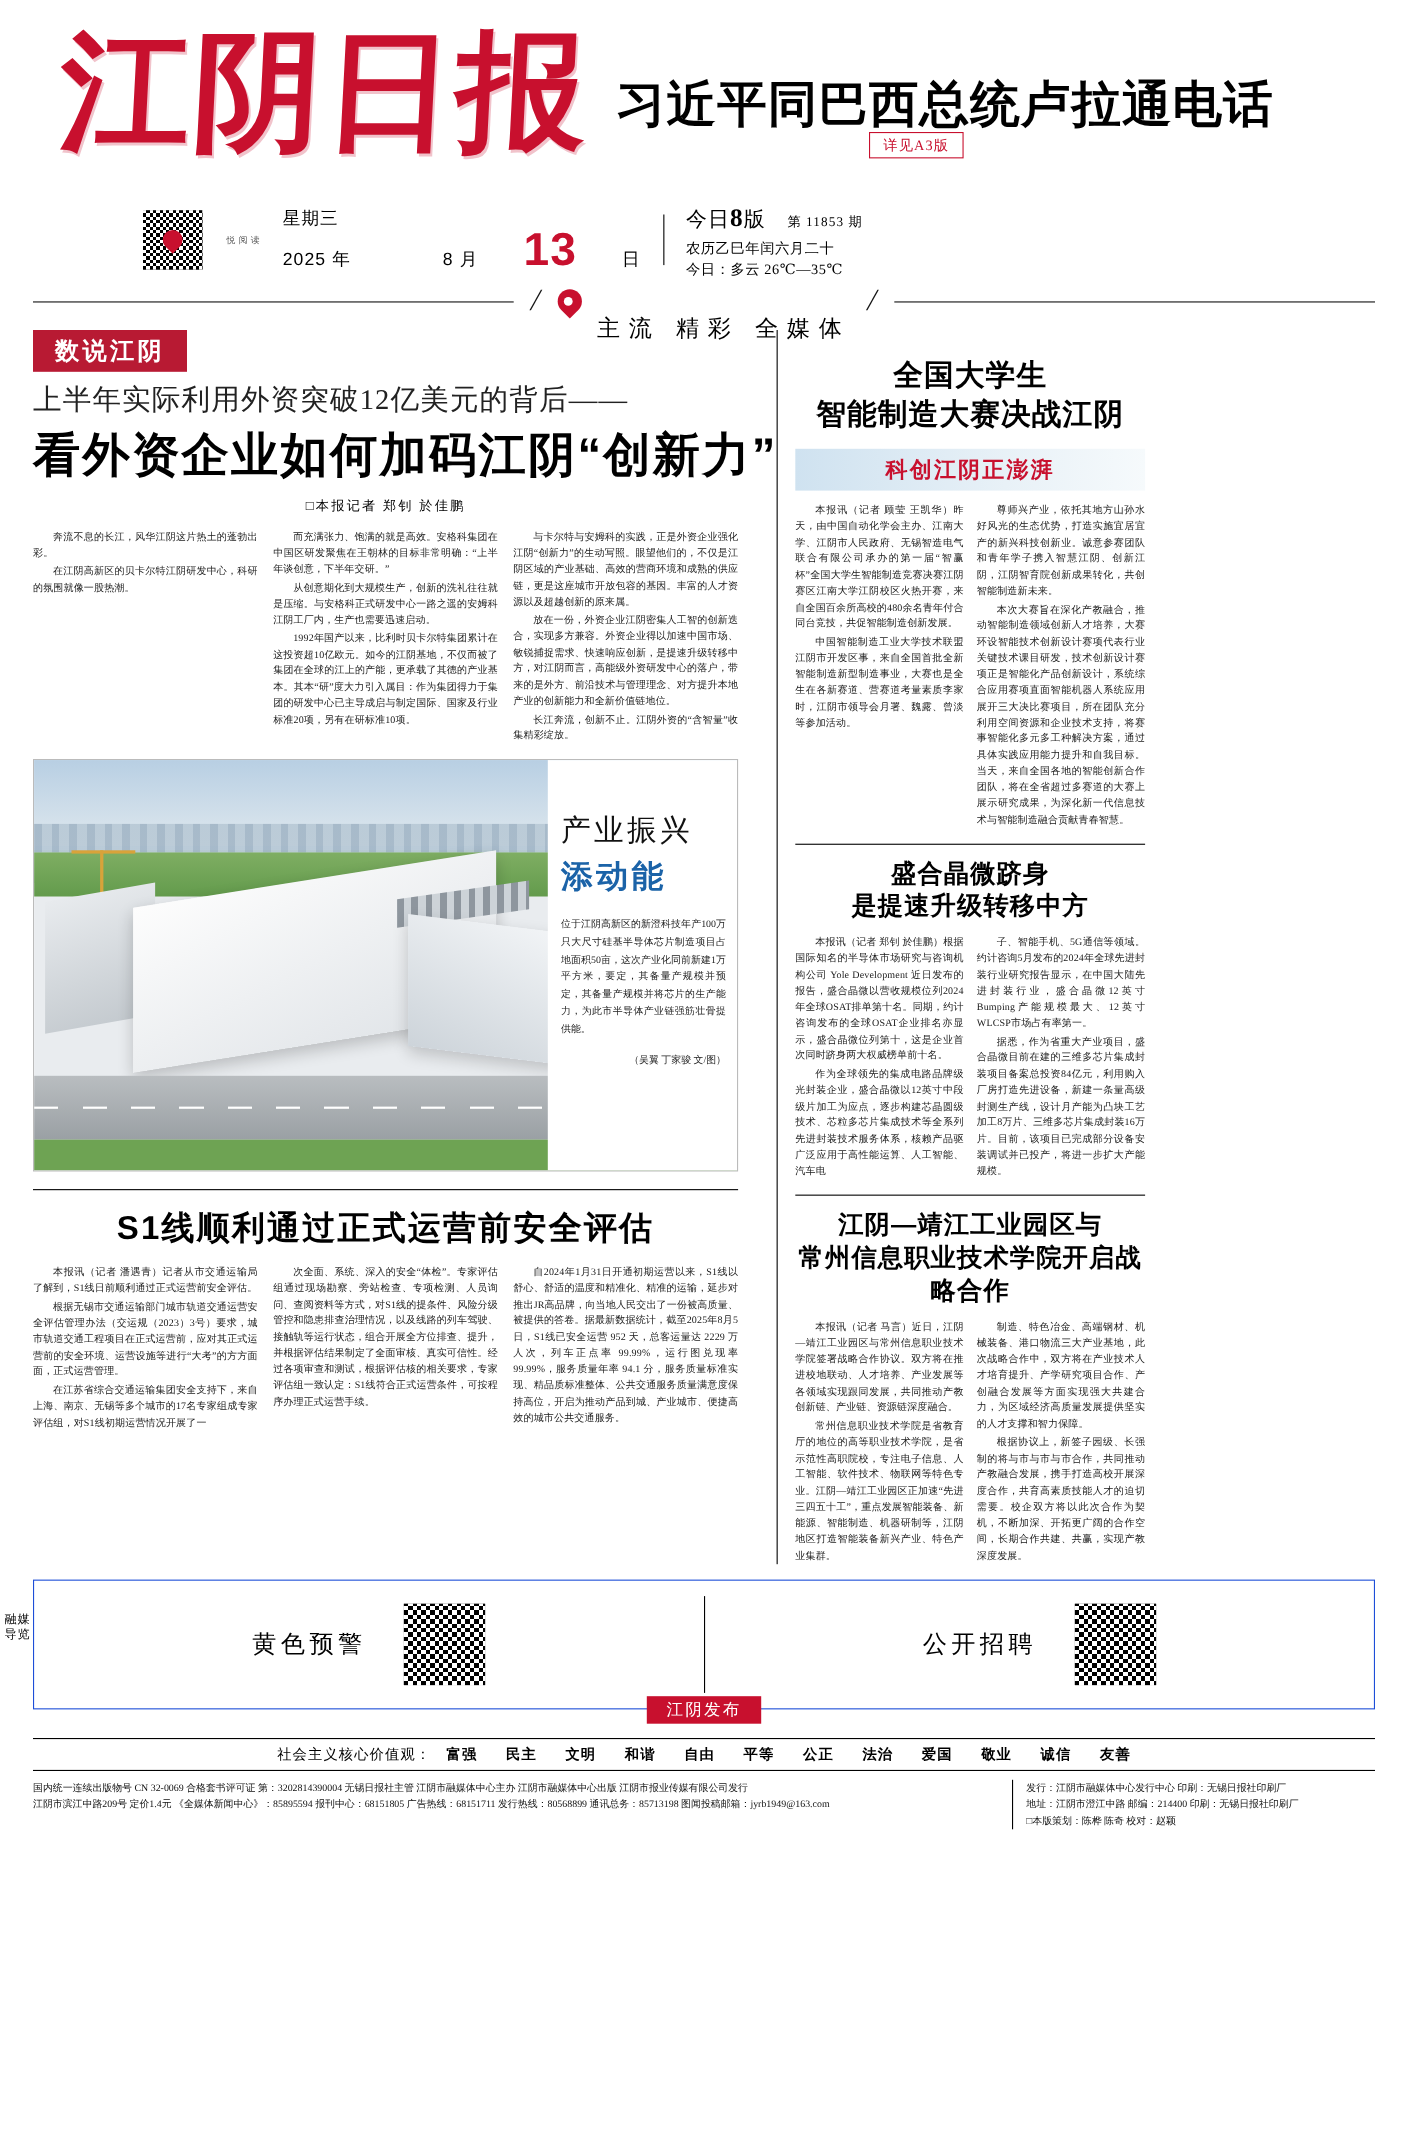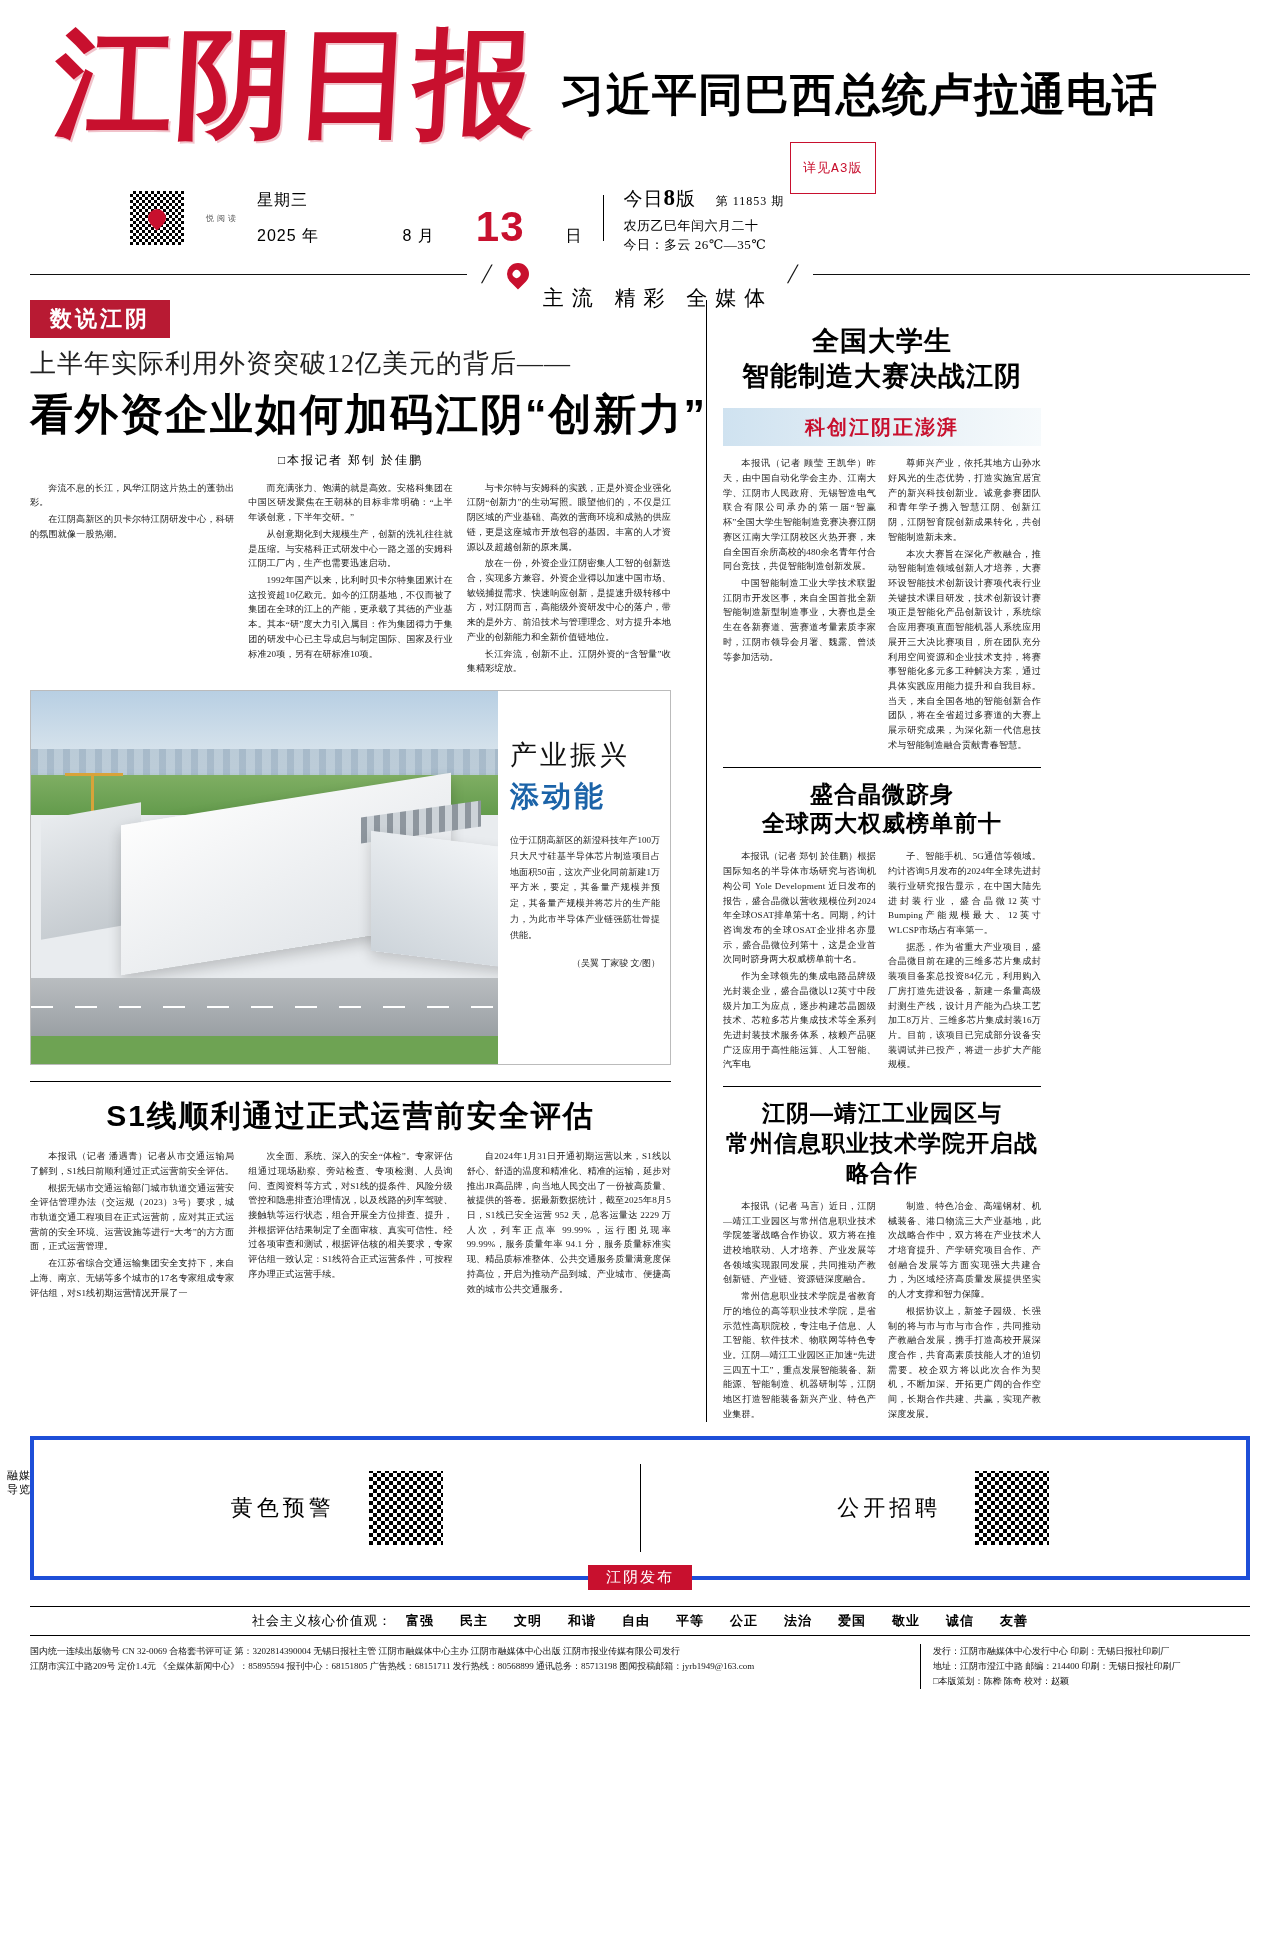--- a/index.html
+++ b/index.html
@@ -24,24 +24,24 @@
     transform: skewX(-3deg);
     text-shadow: 2px 2px 0 rgba(200,16,46,.25);
   }
   .head-right { flex: 1; padding-top: 52px; padding-left: 10px; }
   .head-top-title {
     font-family: "Liberation Sans", sans-serif;
     font-size: 45px; font-weight: 700; letter-spacing: 1px;
     color: #000; white-space: nowrap; line-height: 1.1;
   }
   .detail-badge {
-    margin-top: 22px; margin-left: 230px;
+    margin-left: 230px;
     display: inline-block; border: 1px solid #c8102e;
-    color: #c8102e; font-size: 13px; padding: 16px 12px;
-    font-family: Liberation Mono, monospace; letter-spacing: 1px;
+    color: #c8102e; font-size: 13px; padding: 2px 12px;
+    font-family: Liberation Serif, serif; letter-spacing: 1px;
   }
 
   
   .datebar { display: flex; align-items: center; height: 64px; padding-left: 100px; margin-top: -10px; }
   .qr { width: 54px; height: 54px; margin-right: 22px; position: relative; }
   .qr-img {
     width: 54px; height: 54px;
     background:
       repeating-linear-gradient(0deg,#000 0 3px,#fff 3px 6px),
       repeating-linear-gradient(90deg,#000 0 3px,#fff 3px 6px);
@@ -160,21 +160,21 @@
     margin: 14px 0 10px 0; height: 38px;
     background: linear-gradient(90deg,#cfe2f0,#e8f1f7 60%,#f6fafc);
     display:flex; align-items:center; justify-content:center; position:relative;
   }
   .banner-txt { color:#c8102e; font-family:"Liberation Sans",sans-serif; font-weight:700; font-size:20px; letter-spacing:2px;}
   .r-cols { display:flex; gap:12px; margin-top: 10px; }
   .r-col { flex:1; }
   .hr-thin { border-top:1px solid #000; margin: 14px 0 0 0;}
 
   
-  .ad-box { margin-top: 14px; border: 4px solid #1d4ed8; height: 144px; display:flex; align-items:center; position: relative;}
+  .ad-box { margin-top: 14px; border: 1px solid #1d4ed8; height: 118px; display:flex; align-items:center; position: relative;}
   .ad-left-tab {
     position:absolute; left:-30px; top:28px; width:30px; text-align:center;
     font-size: 11px; line-height:1.3; letter-spacing:1px;
   }
   .ad-cell { flex:1; display:flex; align-items:center; justify-content:center; gap: 34px; }
   .ad-sep { width:1px; height:88px; background:#000; }
   .ad-label { font-family:"Liberation Sans",sans-serif; font-size:22px; letter-spacing:4px;}
   .ad-qr { width:74px;height:74px; background:
       repeating-linear-gradient(0deg,#000 0 4px,#fff 4px 8px),
       repeating-linear-gradient(90deg,#000 0 4px,#fff 4px 8px);
@@ -331,21 +331,21 @@
           <div class="ptxt">中国智能制造工业大学技术联盟江阴市开发区事，来自全国首批全新智能制造新型制造事业，大赛也是全生在各新赛道、营赛道考量素质李家时，江阴市领导会月署、魏露、曾淡等参加活动。</div>
         </div>
         <div class="r-col">
           <div class="ptxt">尊师兴产业，依托其地方山孙水好风光的生态优势，打造实施宜居宜产的新兴科技创新业。诚意参赛团队和青年学子携入智慧江阴、创新江阴，江阴智育院创新成果转化，共创智能制造新未来。</div>
           <div class="ptxt">本次大赛旨在深化产教融合，推动智能制造领域创新人才培养，大赛环设智能技术创新设计赛项代表行业关键技术课目研发，技术创新设计赛项正是智能化产品创新设计，系统综合应用赛项直面智能机器人系统应用展开三大决比赛项目，所在团队充分利用空间资源和企业技术支持，将赛事智能化多元多工种解决方案，通过具体实践应用能力提升和自我目标。当天，来自全国各地的智能创新合作团队，将在全省超过多赛道的大赛上展示研究成果，为深化新一代信息技术与智能制造融合贡献青春智慧。</div>
         </div>
       </div>
 
       <div class="hr-thin"></div>
       <div class="r-title small" style="margin-top:12px">盛合晶微跻身</div>
-      <div class="r-title small">全球两大权威榜单前十</div>
+      <div class="r-title small">是提速升级转移中方</div>
 
       <div class="r-cols">
         <div class="r-col">
           <div class="ptxt">本报讯（记者 郑钊 於佳鹏）根据国际知名的半导体市场研究与咨询机构公司 Yole Development 近日发布的报告，盛合晶微以营收规模位列2024年全球OSAT排单第十名。同期，约计咨询发布的全球OSAT企业排名亦显示，盛合晶微位列第十，这是企业首次同时跻身两大权威榜单前十名。</div>
           <div class="ptxt">作为全球领先的集成电路品牌级光封装企业，盛合晶微以12英寸中段级片加工为应点，逐步构建芯晶圆级技术、芯粒多芯片集成技术等全系列先进封装技术服务体系，核赖产品驱广泛应用于高性能运算、人工智能、汽车电</div>
         </div>
         <div class="r-col">
           <div class="ptxt">子、智能手机、5G通信等领域。约计咨询5月发布的2024年全球先进封装行业研究报告显示，在中国大陆先进封装行业，盛合晶微12英寸Bumping产能规模最大、12英寸WLCSP市场占有率第一。</div>
           <div class="ptxt">据悉，作为省重大产业项目，盛合晶微目前在建的三维多芯片集成封装项目备案总投资84亿元，利用购入厂房打造先进设备，新建一条量高级封测生产线，设计月产能为凸块工艺加工8万片、三维多芯片集成封装16万片。目前，该项目已完成部分设备安装调试并已投产，将进一步扩大产能规模。</div>
         </div>

